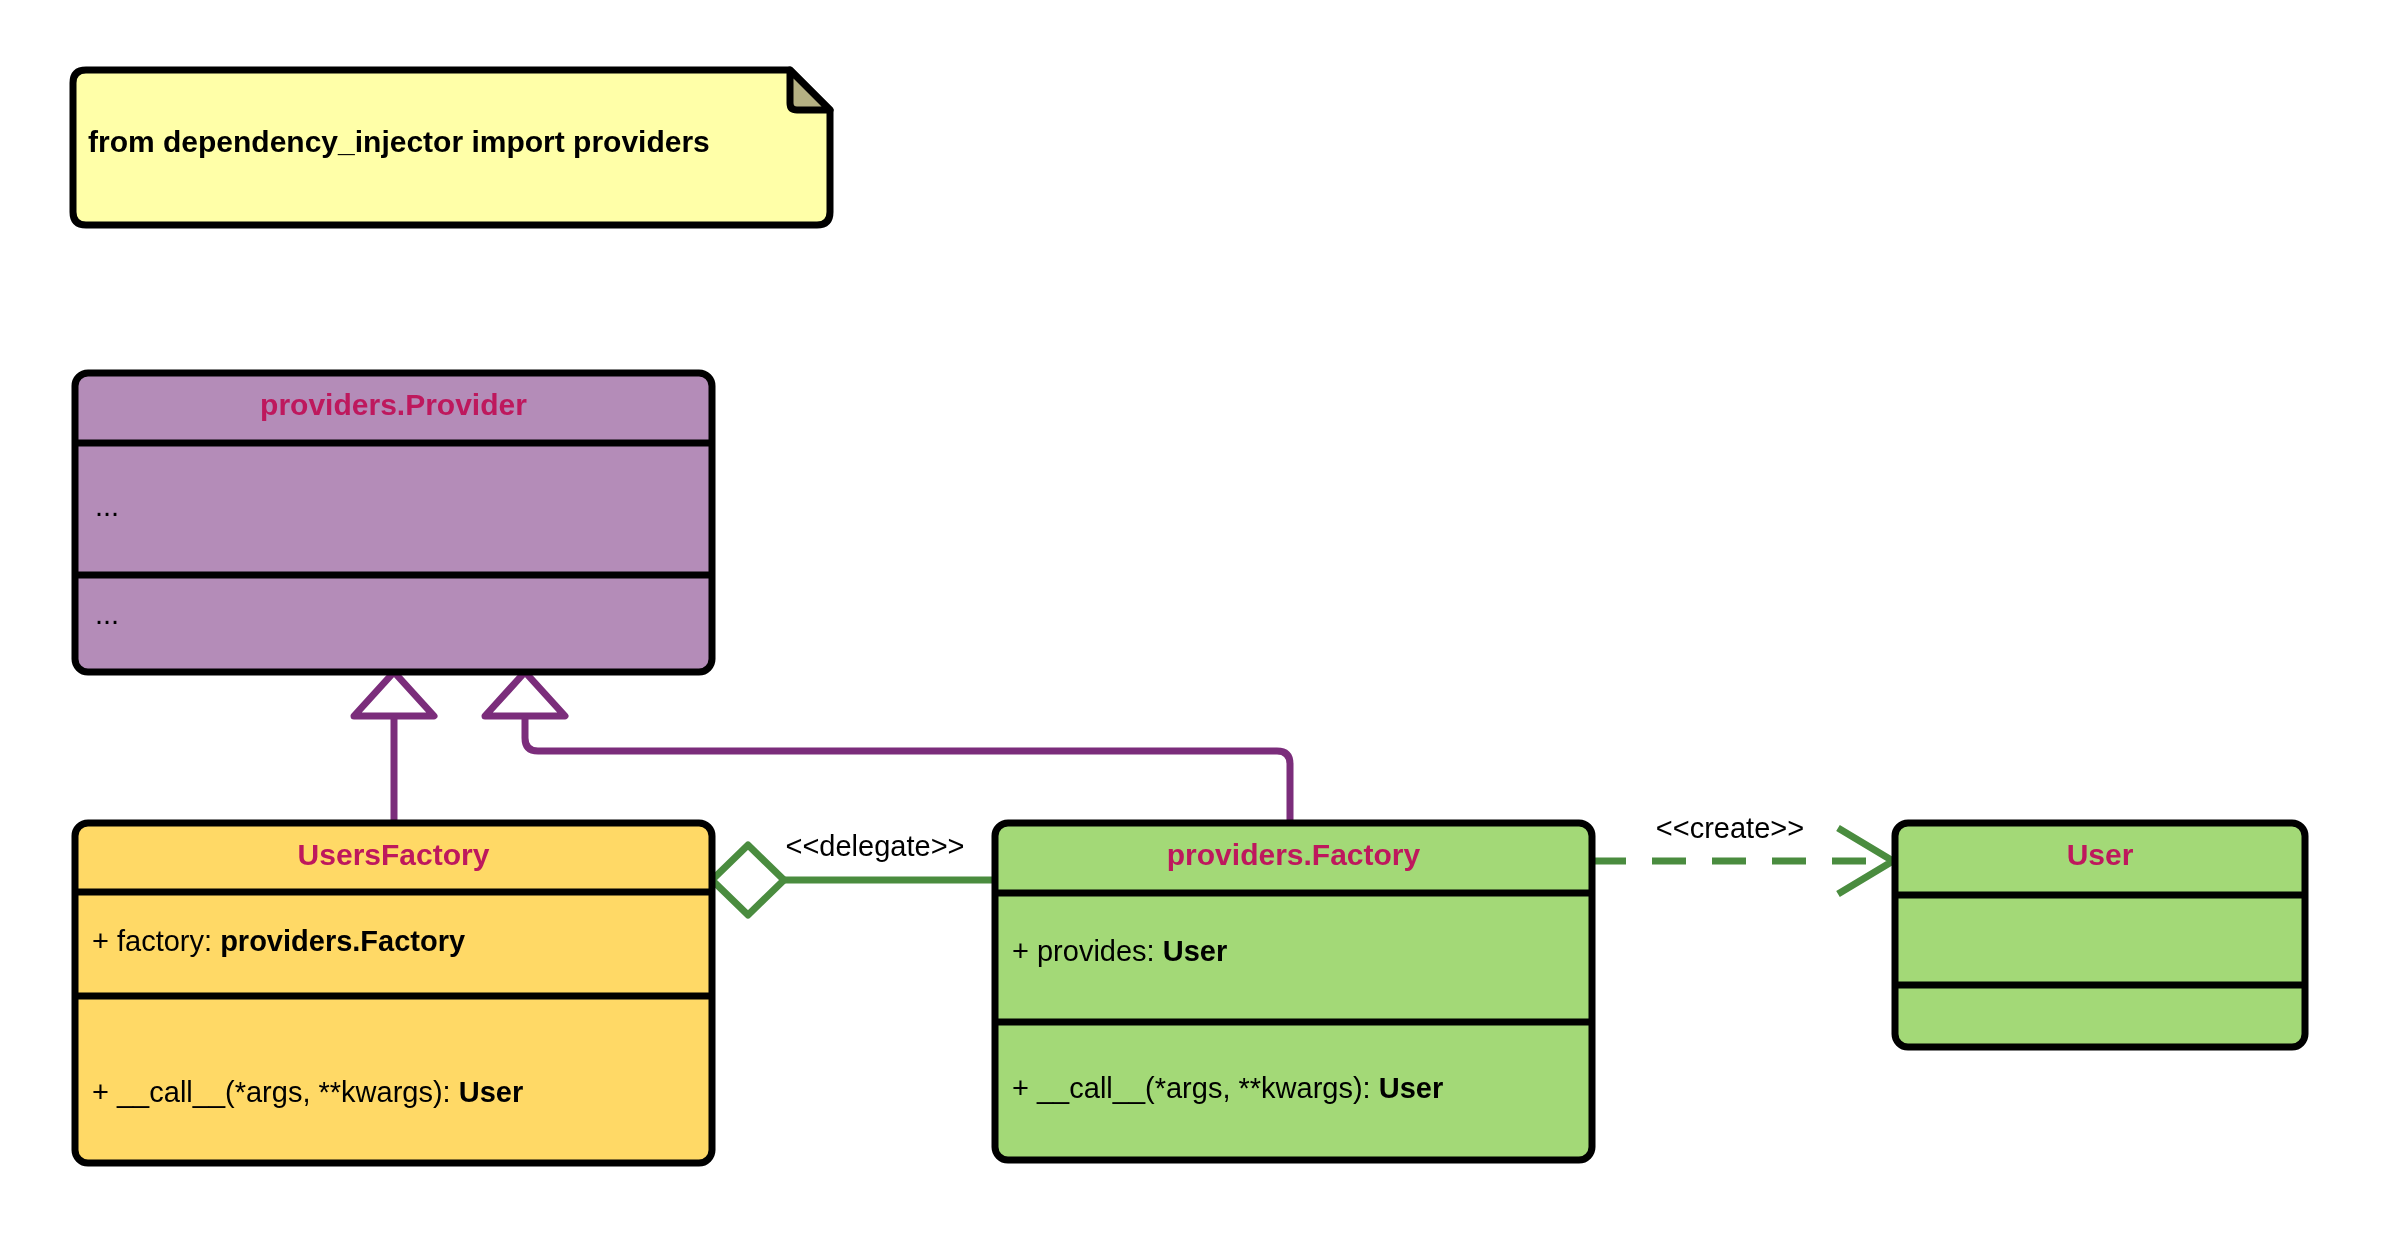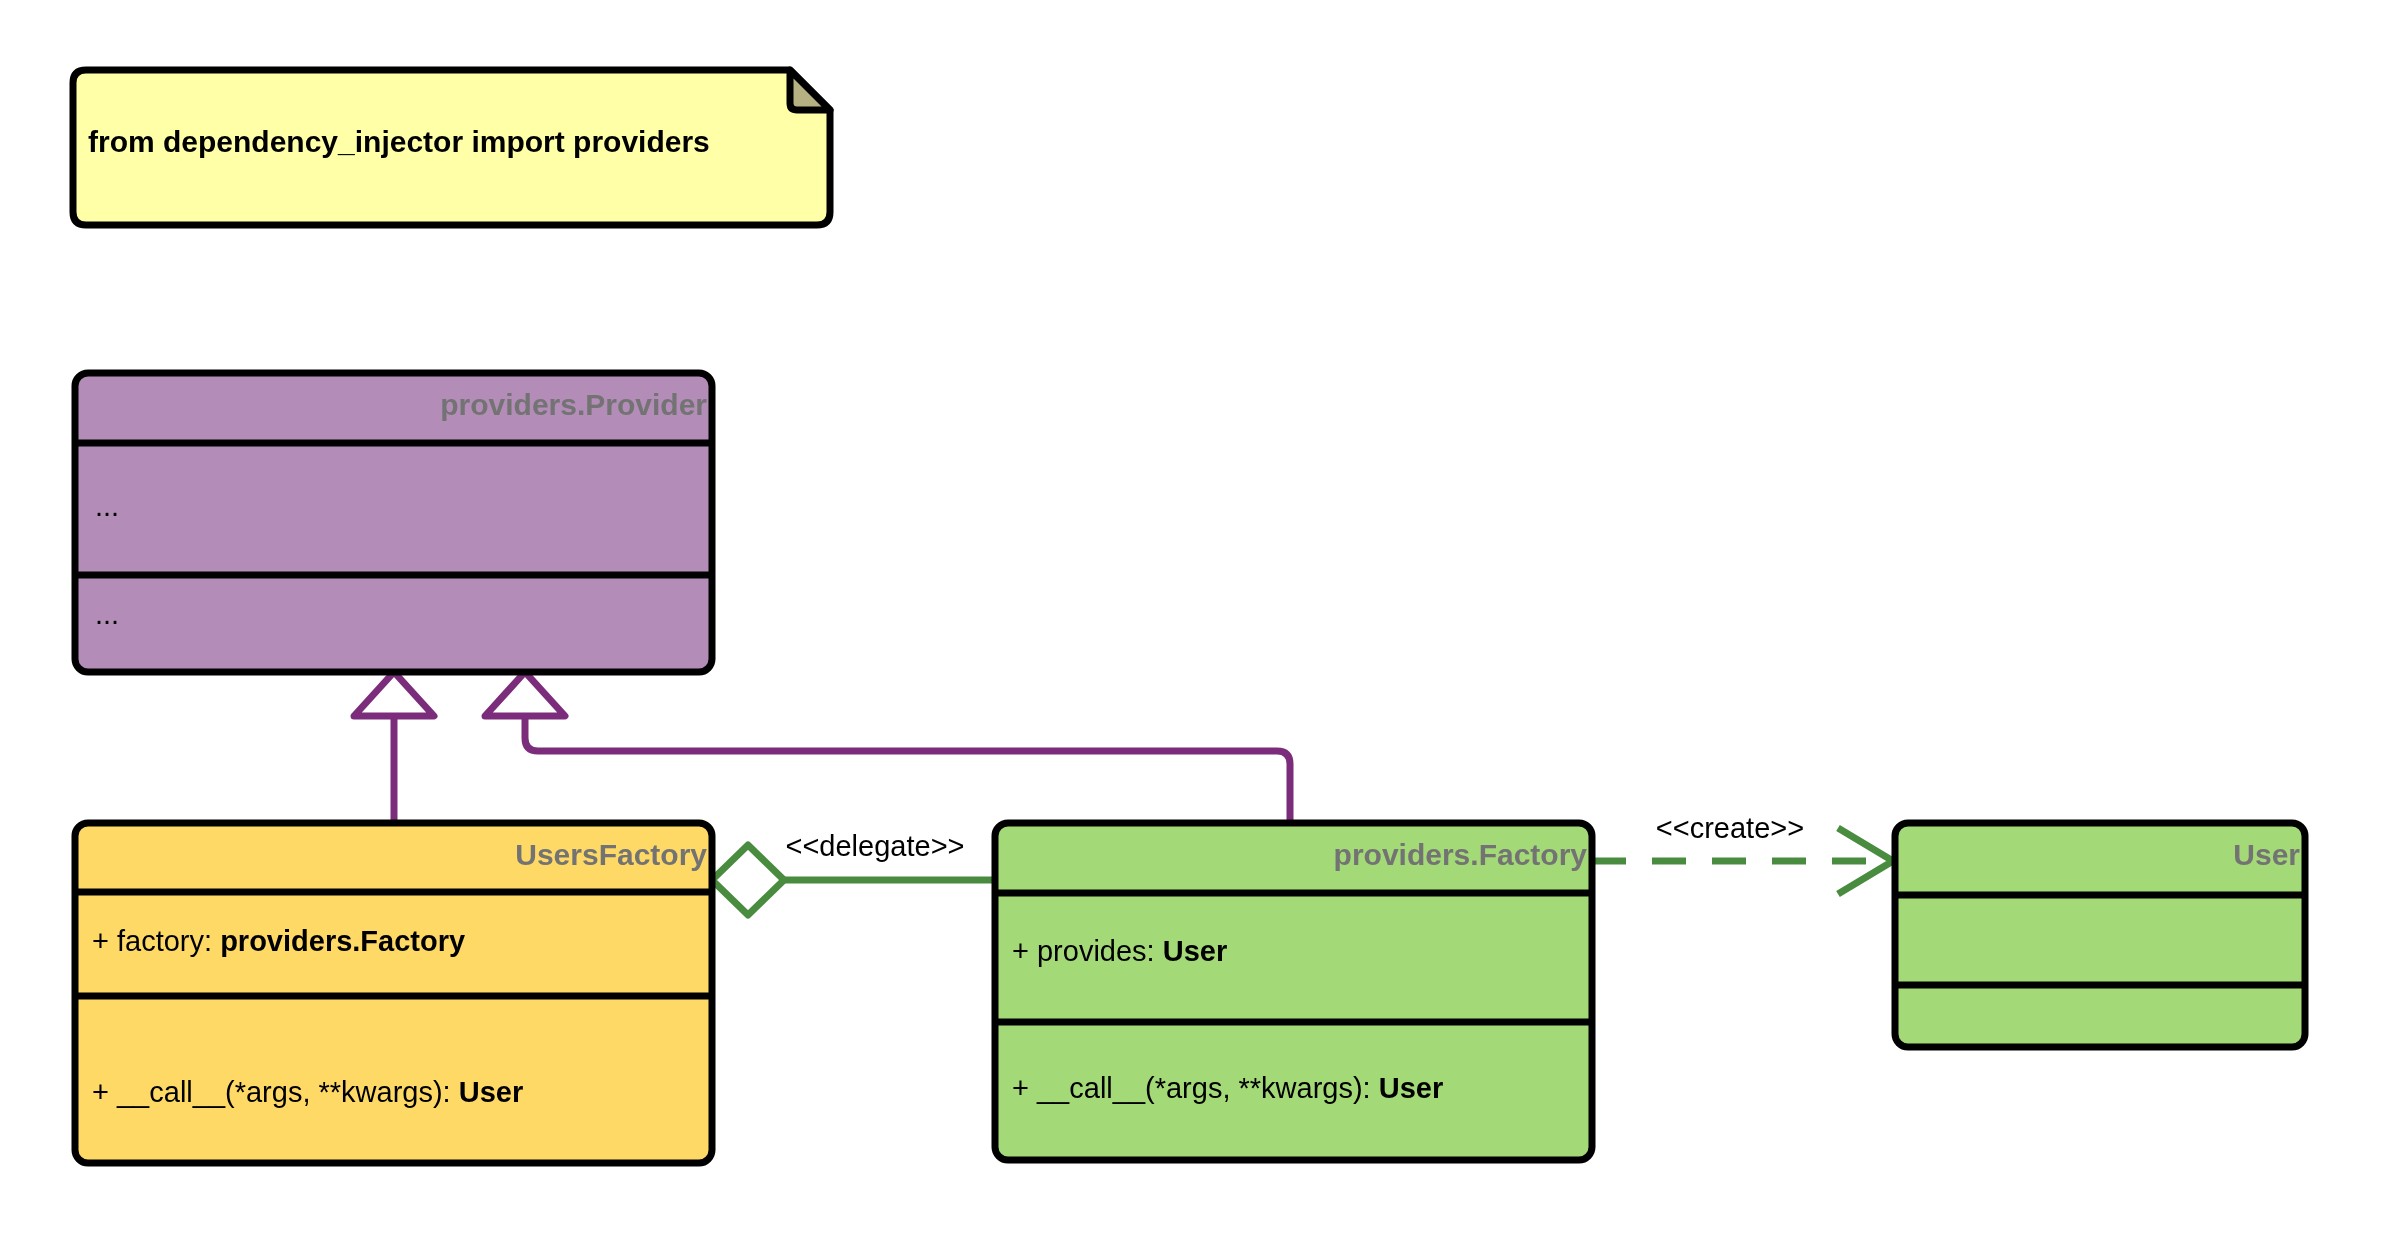--- a/index.html
+++ b/index.html
@@ -26,22 +26,22 @@
     top: 0;
     left: 0;
     width: 2381px;
     height: 1238px;
   }
   
   .cls-title {
     font-family: "Liberation Sans", sans-serif;
     font-weight: bold;
     font-size: 30px;
-    color: #737373;
-    text-align: right;
+    color: #be185d;
+    text-align: center;
     line-height: 1.1;
     white-space: nowrap;
   }
   .cls-member {
     font-family: "Liberation Sans", sans-serif;
     font-weight: normal;
     font-size: 29px;
     color: #000000;
     text-align: left;
     white-space: nowrap;

